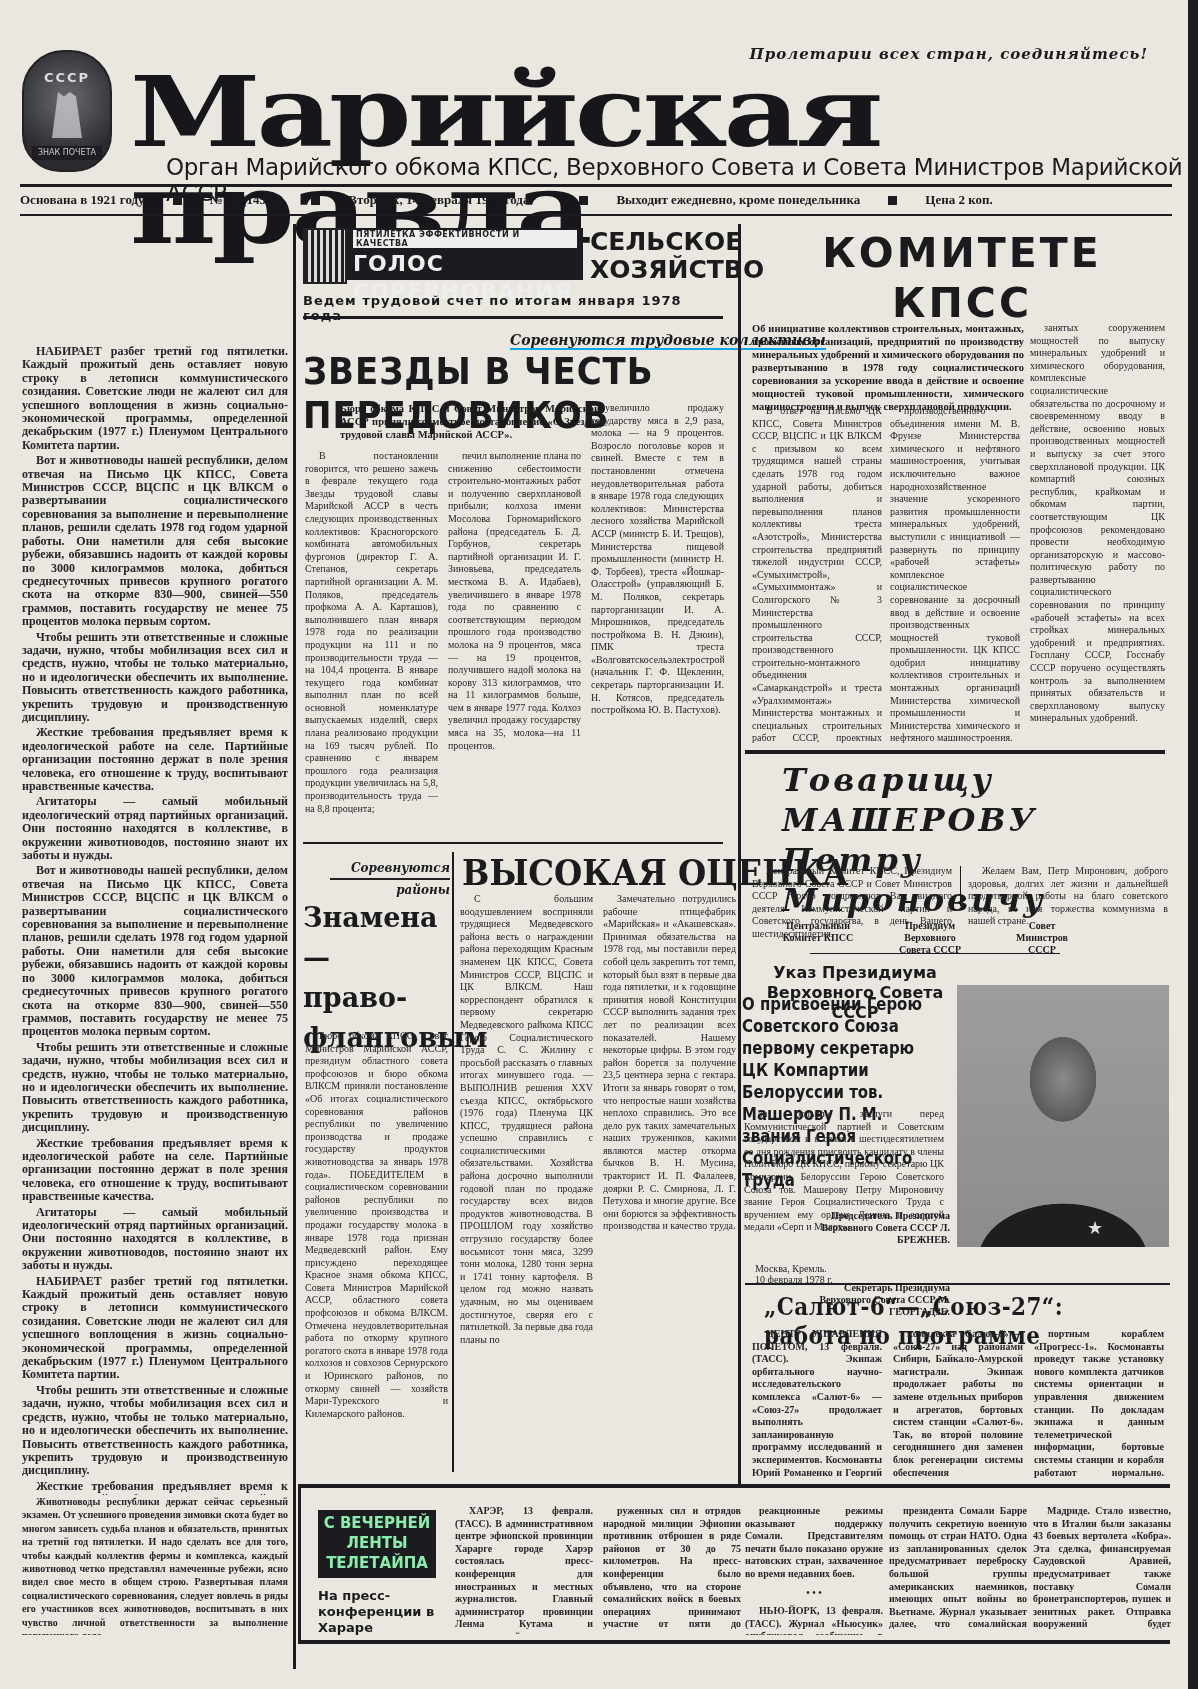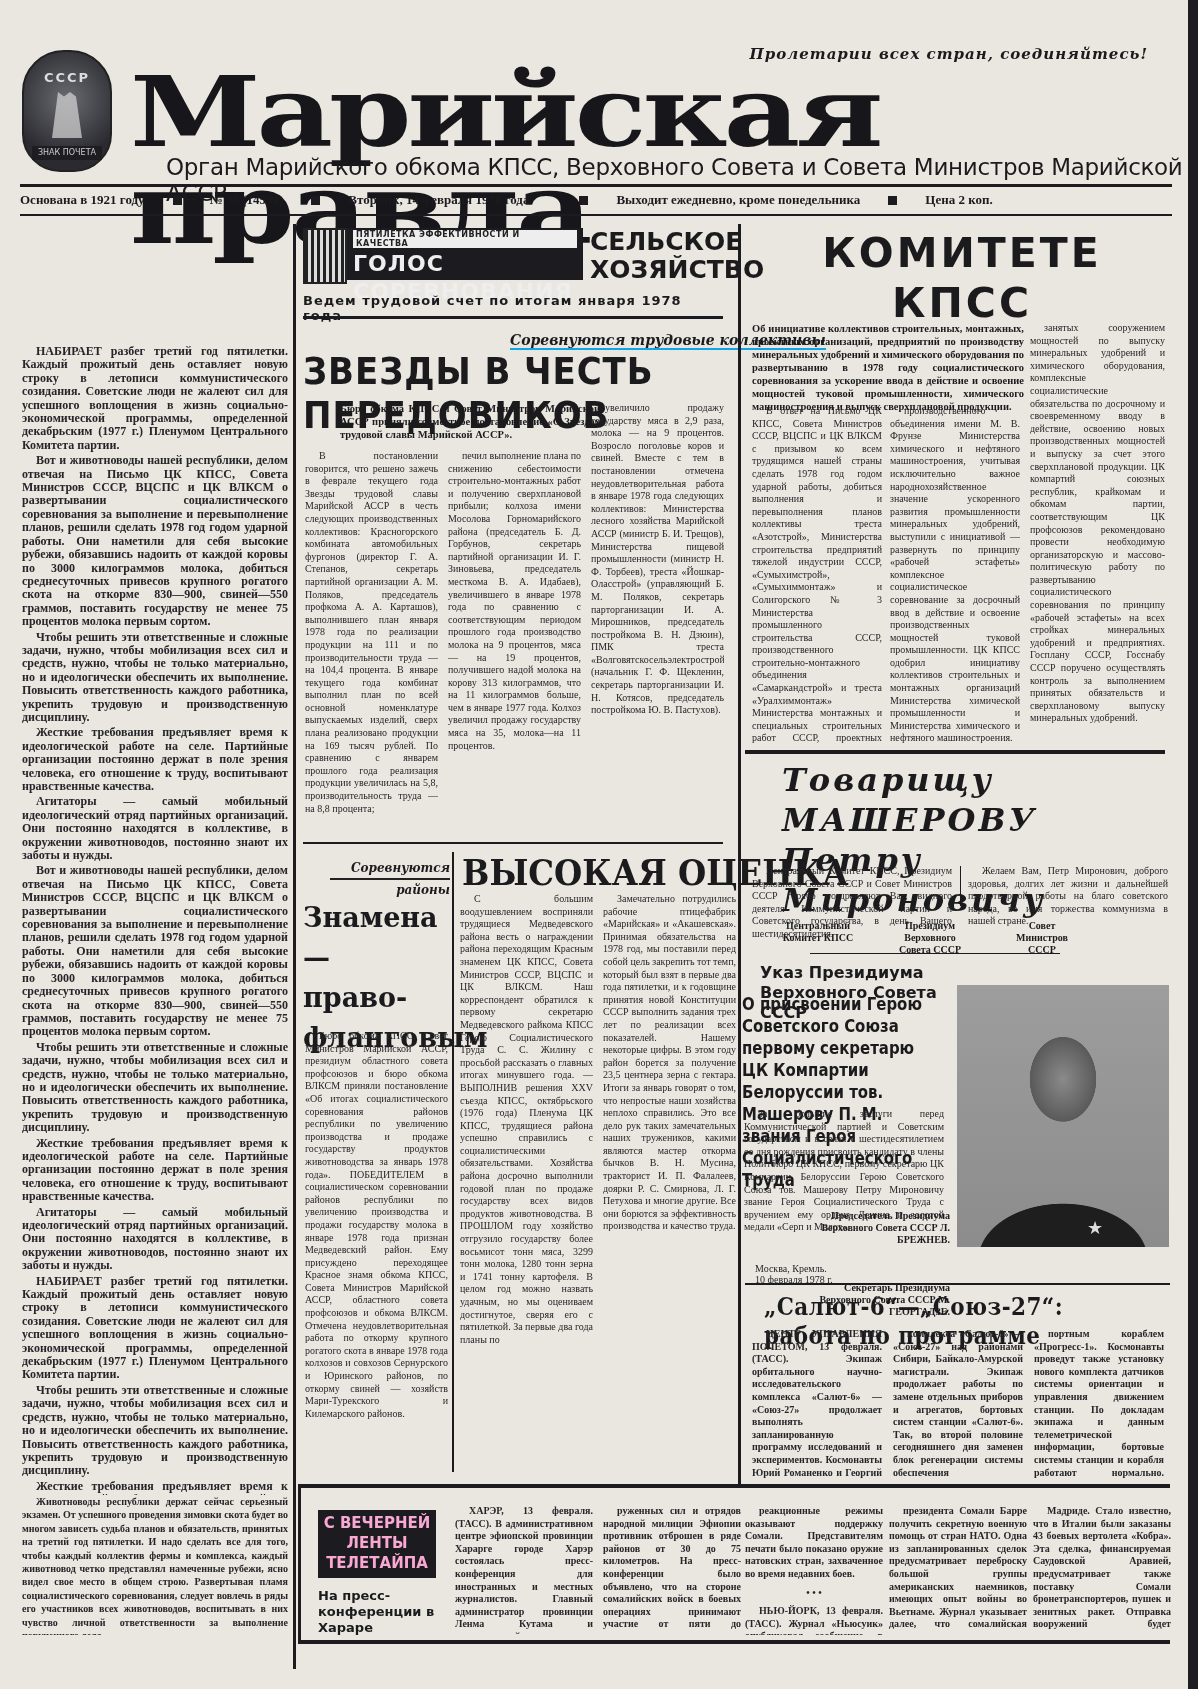--- a/index.html
+++ b/index.html
@@ -41,32 +41,32 @@
   .banner .big{font:bold 22px/28px "DejaVu Sans",sans-serif;letter-spacing:1px;}
   .selskoe{left:590px;top:228px;width:140px;font:bold 25px/28px "DejaVu Sans",sans-serif;text-align:right;}
   .vedem{left:303px;top:293px;width:420px;font:bold 13px "DejaVu Sans",sans-serif;letter-spacing:1px;}
   .kpss-h{left:752px;top:228px;width:420px;font:bold 41px/50px "DejaVu Sans",sans-serif;letter-spacing:3px;text-align:center;}
   .sorev{left:510px;top:332px;font:italic bold 14px "DejaVu Serif",serif;border-bottom:2px solid #0ea5e9;}
   .zvezdy{left:303px;top:350px;width:420px;font:bold 37px/44px "DejaVu Sans",sans-serif;
           transform:scaleX(.92);transform-origin:left;letter-spacing:1px;}
   .lead{font:bold 10.5px/13px "Liberation Serif",serif;text-align:justify;}
   .tov{left:782px;top:760px;font:italic bold 32px/40px "DejaVu Serif",serif;letter-spacing:3px;}
   .sig3{display:flex;justify-content:space-around;font:bold 10px/12px "Liberation Serif",serif;text-align:center;gap:36px;}
-  .ukaz-h{font:bold 16px/20px "DejaVu Sans",sans-serif;}
+  .ukaz-h{font:bold 16px/20px "DejaVu Sans",sans-serif;text-align:center;}
   .ukaz-t{font:bold 17px/22px "DejaVu Sans",sans-serif;transform:scaleX(.88);transform-origin:left;}
   .photo{left:957px;top:985px;width:212px;height:262px;
      background:radial-gradient(ellipse 55px 70px at 50% 36%,#8a8a8a,#5a5a5a 60%,transparent 61%),
      radial-gradient(ellipse 120px 80px at 50% 105%,#1e1e1e 70%,transparent 71%),
      linear-gradient(#9d9d9d,#8c8c8c);}
   .photo .star{position:absolute;left:130px;bottom:8px;color:#ddd;font-size:18px;}
   .salut{left:764px;top:1292px;font:bold 25px "DejaVu Serif",serif;transform:scaleX(.86);transform-origin:left;letter-spacing:.5px;}
   .vysok{left:462px;top:852px;font:bold 36px/40px "DejaVu Serif",serif;transform:scaleX(.9);transform-origin:left;}
   .znamena{left:303px;top:898px;width:150px;font:bold 27px/40px "DejaVu Serif",serif;}
   .sorev2{left:330px;top:858px;width:120px;font:italic bold 12px/20px "DejaVu Serif",serif;text-align:right;}
-  .tele{left:318px;top:1510px;width:118px;height:65px;background:#1c1c20;color:#f9a8d4;
+  .tele{left:318px;top:1510px;width:118px;height:65px;background:#1c1c20;color:#86efac;
         font:bold 15px/20px "DejaVu Sans",sans-serif;text-align:center;padding-top:3px;}
   .tele-sub{left:318px;top:1588px;width:120px;font:bold 13px/16px "DejaVu Sans",sans-serif;}
 </style>
 </head>
 <body>
 
 <div class="page">
 
   <div class="abs emblem">
     <div class="ussr">СССР</div>

